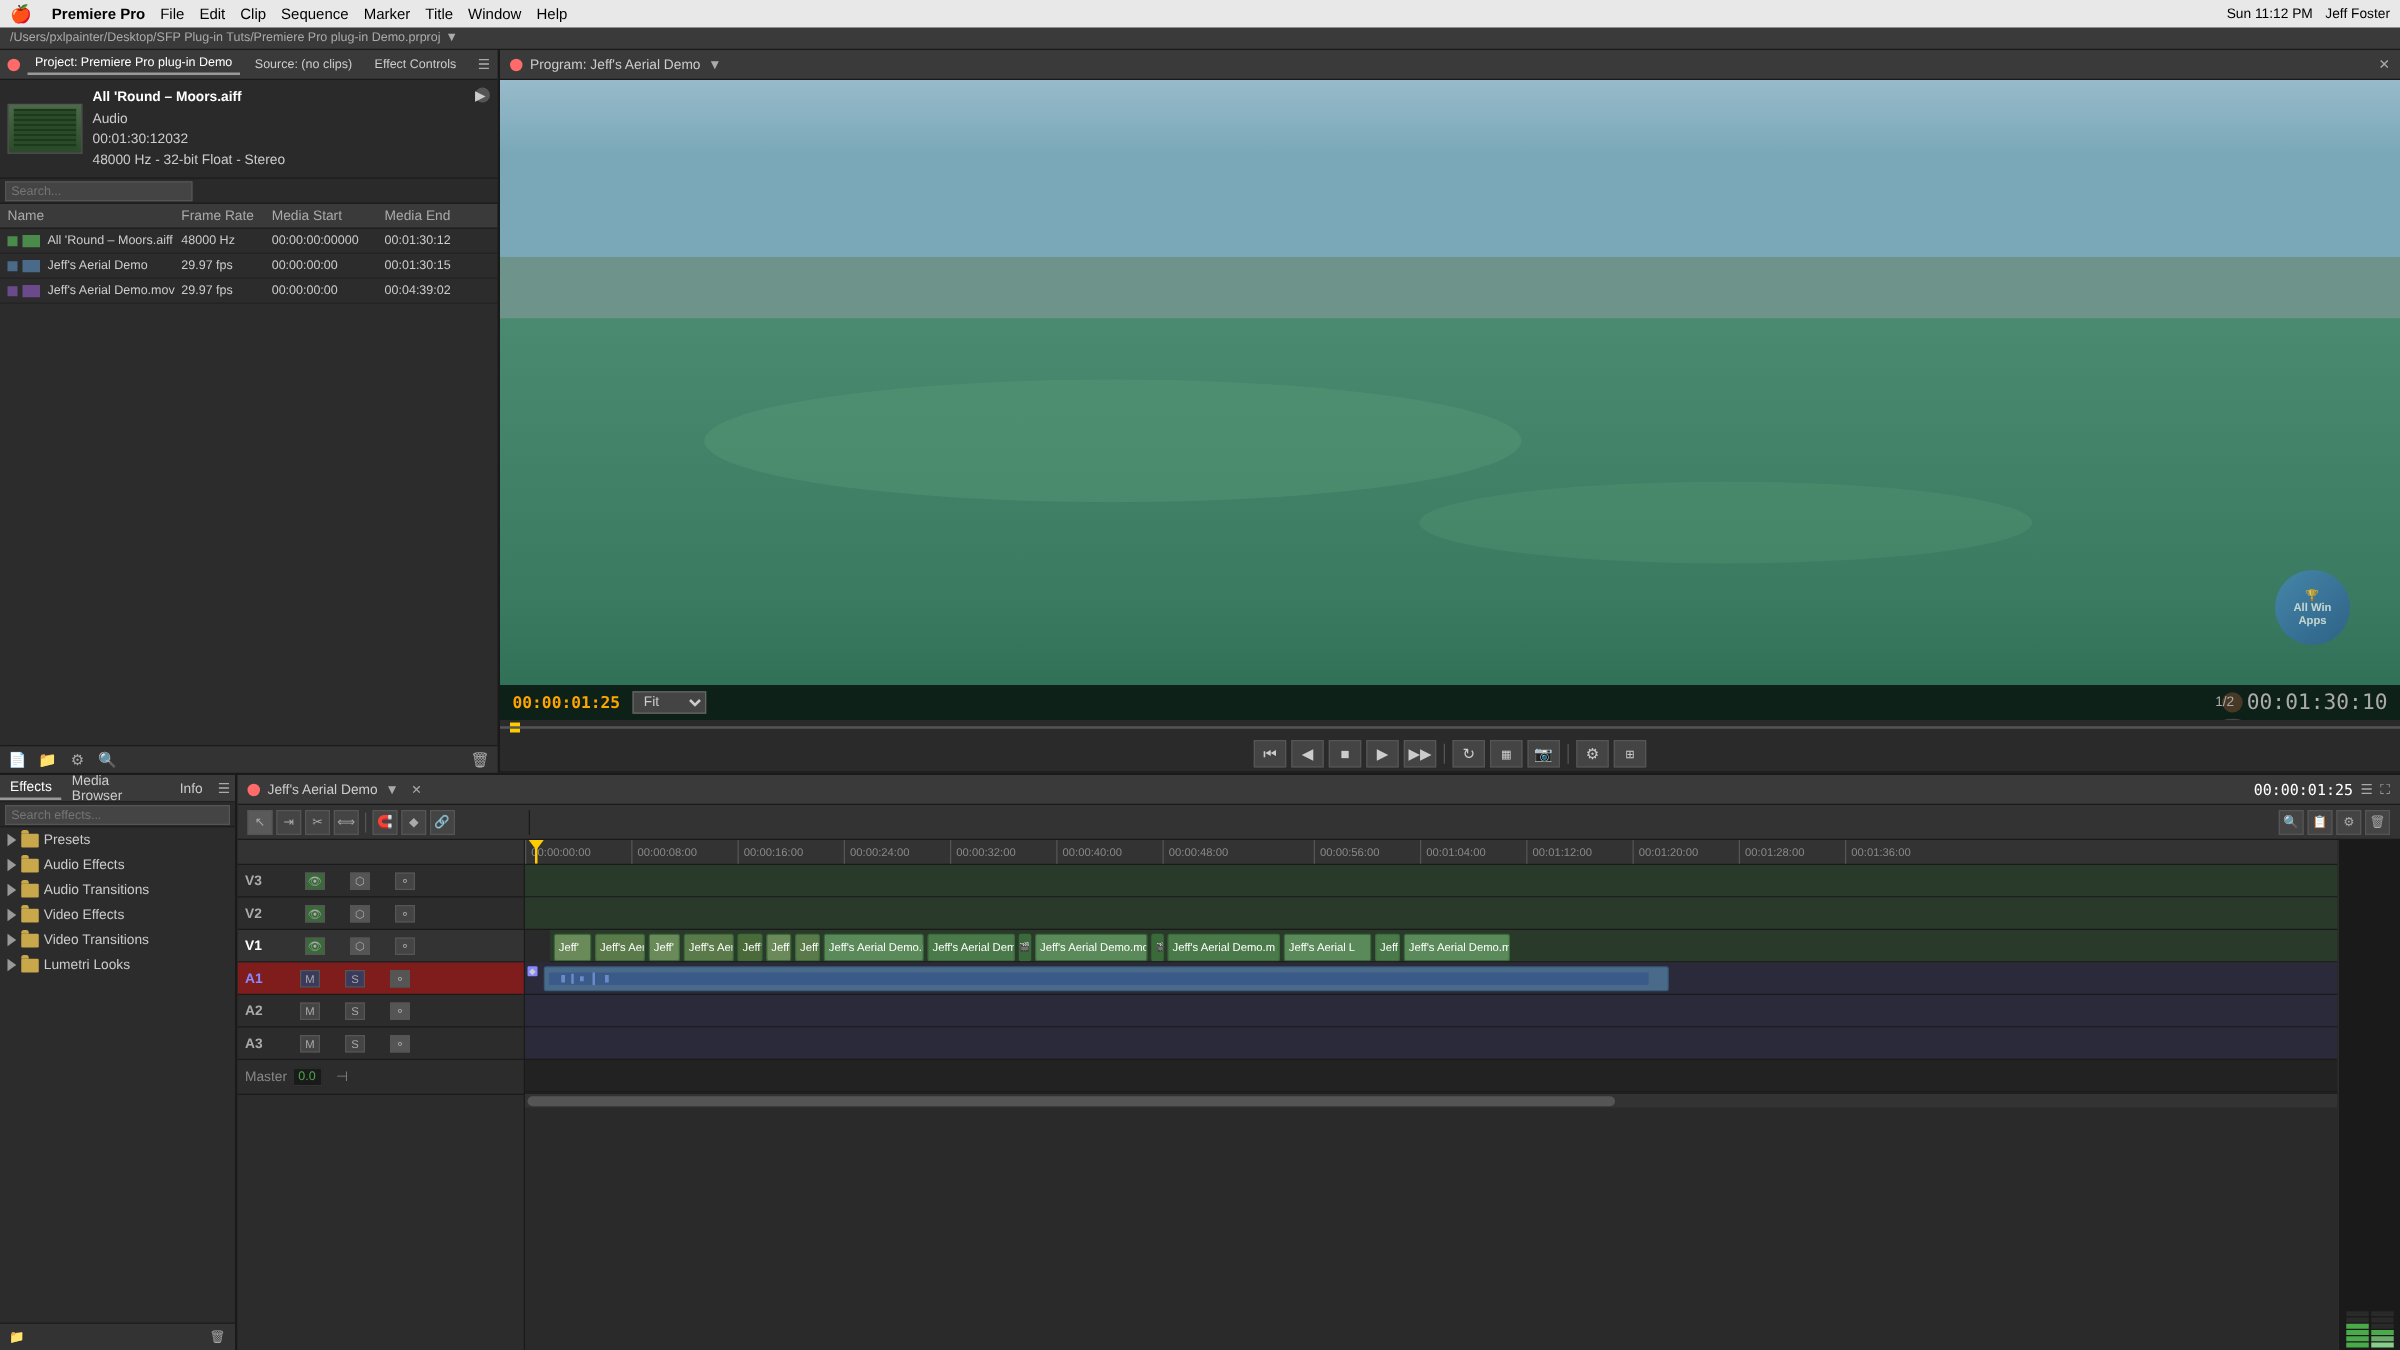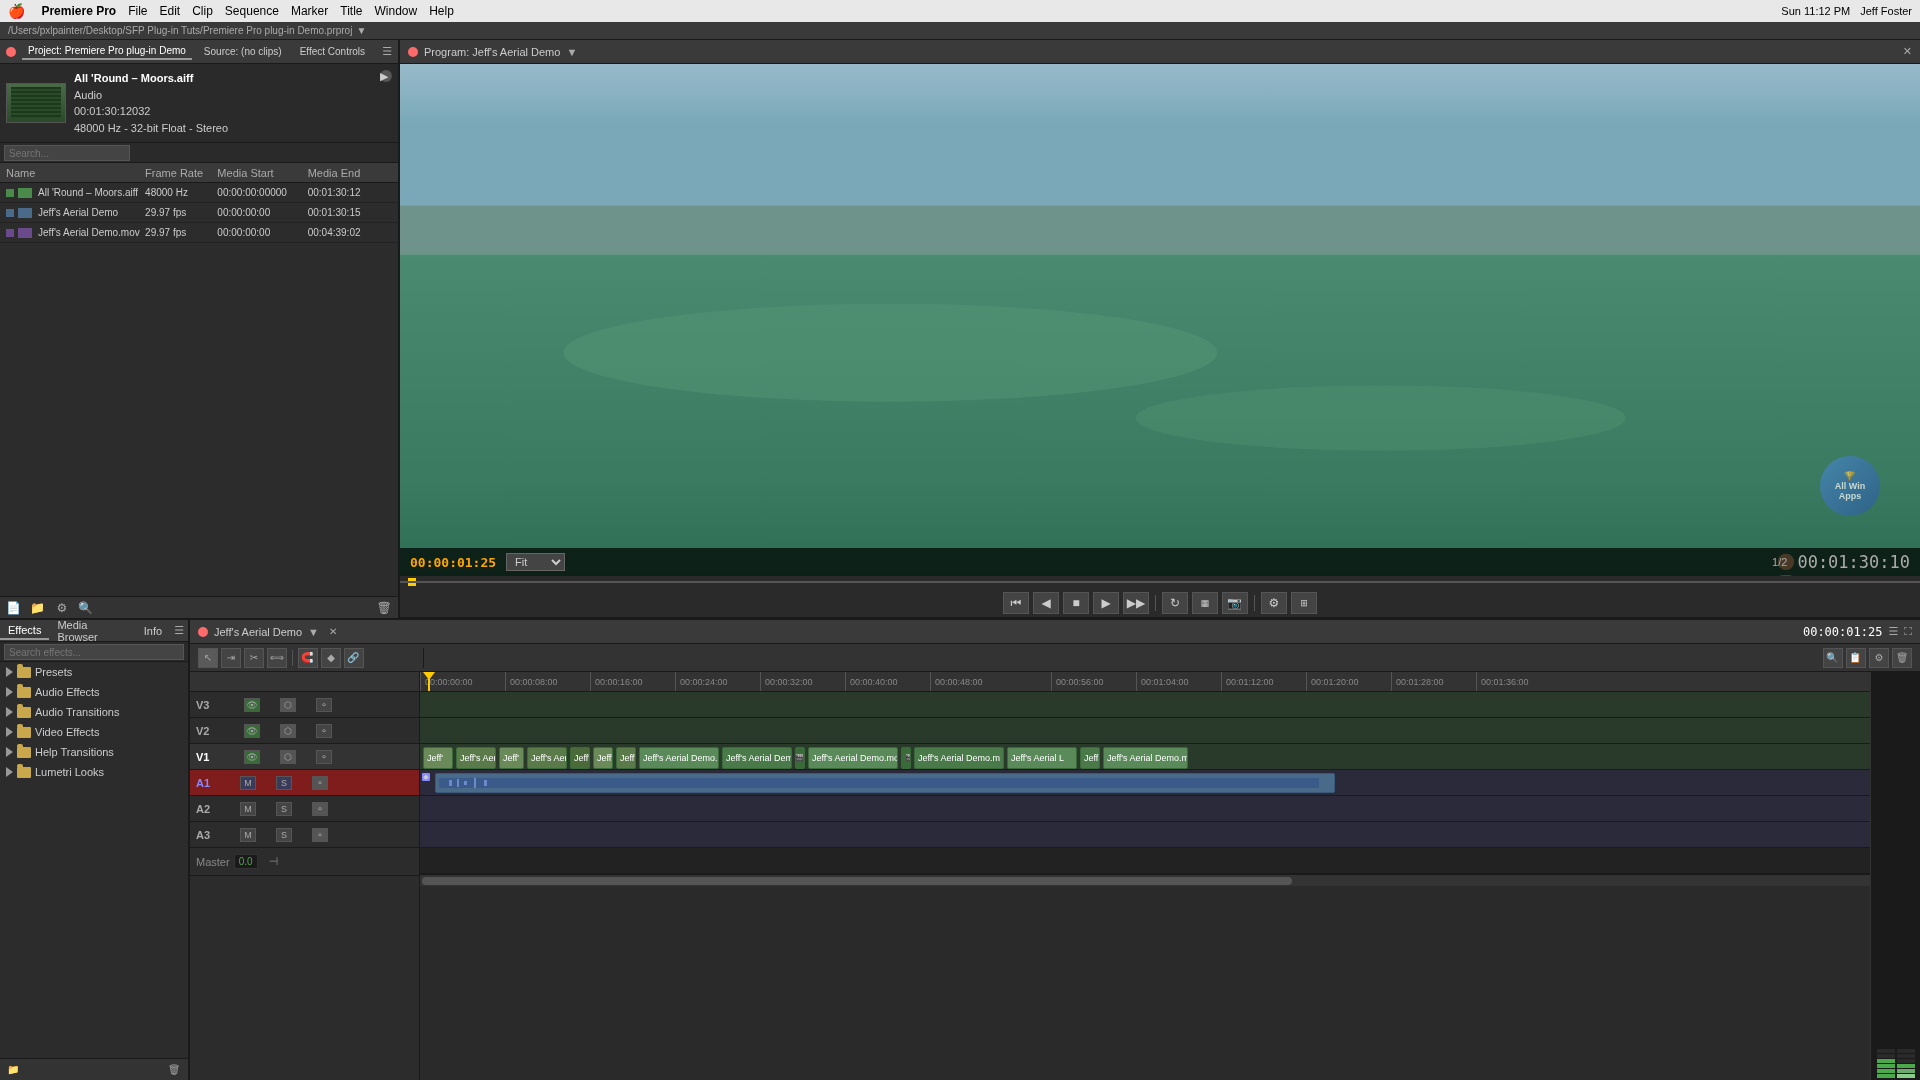--- a/index.html
+++ b/index.html
@@ -149,21 +149,21 @@
 
     
     .search-bar {
       height: 20px;
       padding: 2px 4px;
       background: #2a2a2a;
       border-bottom: 1px solid #1a1a1a;
     }
 
     .search-input {
-      width: 126px;
+      width: 150px;
       height: 16px;
       background: #444;
       border: 1px solid #555;
       color: #ccc;
       font-size: 10px;
       padding: 0 4px;
     }
 
     
     .project-table {
@@ -896,21 +896,21 @@
 
         <div class="effect-folder">
           <div class="triangle-right"></div>
           <div class="folder-icon"></div>
           <span>Video Effects</span>
         </div>
 
         <div class="effect-folder">
           <div class="triangle-right"></div>
           <div class="folder-icon"></div>
-          <span>Help Transitions</span>
+          <span>Video Transitions</span>
         </div>
 
         <div class="effect-folder">
           <div class="triangle-right"></div>
           <div class="folder-icon"></div>
           <span>Lumetri Looks</span>
         </div>
       </div>
 
       <div style="height:22px; background:#333; border-top:1px solid #1a1a1a; display:flex; align-items:center; padding:0 4px; gap:4px;">
@@ -1033,21 +1033,21 @@
           </div>
 
           <div class="track-row v-track" style="height:26px;">
             
           </div>
 
           <div class="track-row v-track" style="height:26px;">
             
           </div>
 
-          <div class="track-row v-track" style="height:26px; position:relative;">
+          <div class="track-row v-track" style="height:26px; position:relative;margin-left:20px;">
             <div class="clip-block" style="left:2px; width:30px; background:#6a8a5a;">Jeff'</div>
             <div class="clip-block" style="left:35px; width:40px; background:#5a7a4a;">Jeff's Aerial</div>
             <div class="clip-block" style="left:78px; width:25px; background:#6a8a5a;">Jeff'</div>
             <div class="clip-block" style="left:106px; width:40px; background:#5a7a4a;">Jeff's Aeria</div>
             <div class="clip-block" style="left:149px; width:20px; background:#4a6a3a;">Jeff'</div>
             <div class="clip-block" style="left:172px; width:20px; background:#6a8a5a;">Jeff'</div>
             <div class="clip-block" style="left:195px; width:20px; background:#5a7a4a;">Jeff'</div>
             <div class="clip-block" style="left:218px; width:80px; background:#5a8a5a;">Jeff's Aerial Demo.r</div>
             <div class="clip-block" style="left:301px; width:70px; background:#4a7a4a;">Jeff's Aerial Dem</div>
             <div class="clip-block" style="left:374px; width:10px; background:#3a6a3a; display:flex; align-items:center; justify-content:center; font-size:7px;">🎬</div>

